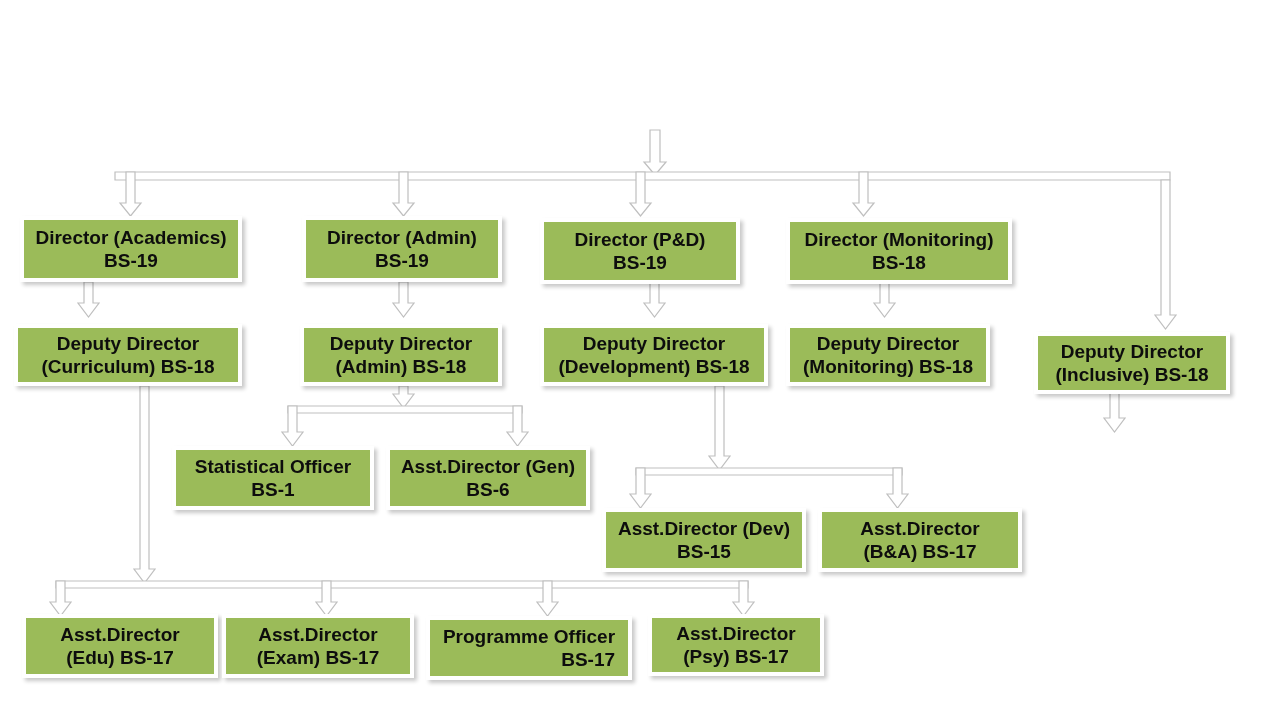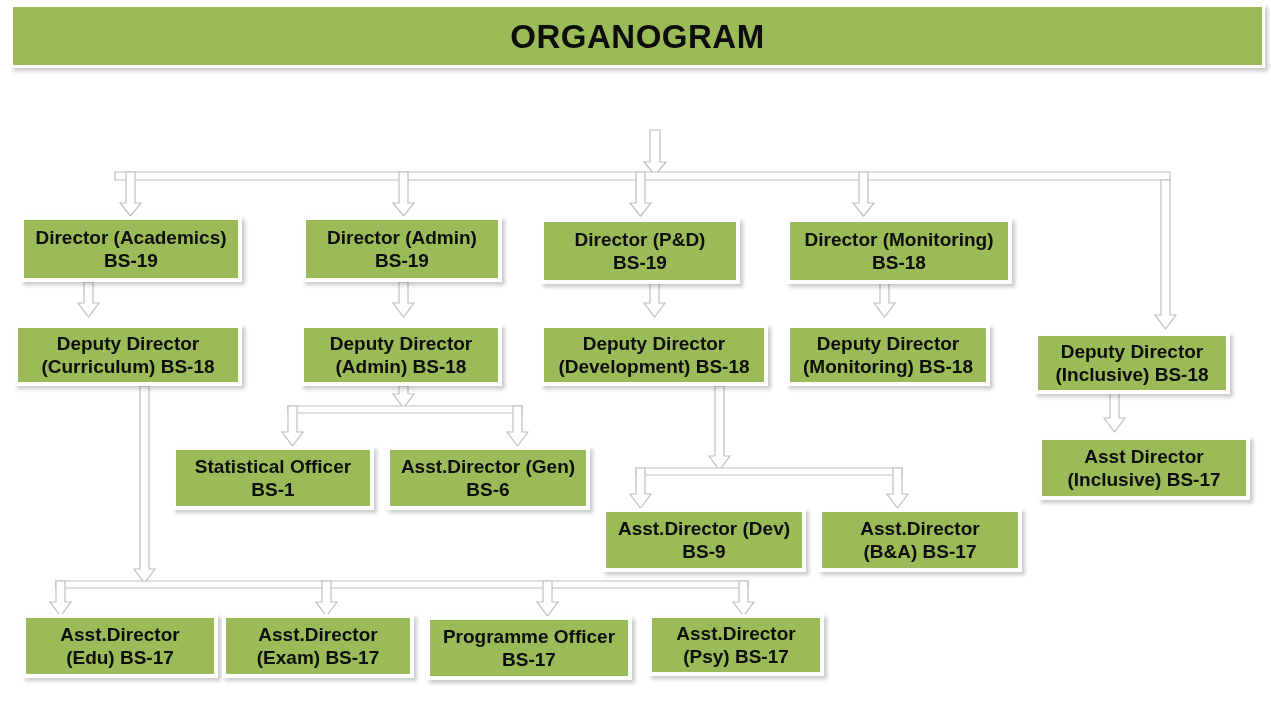--- a/index.html
+++ b/index.html
@@ -78,23 +78,20 @@
     overflow: visible;
   }
   .arrow-fill  { fill: #ffffff; }
   .arrow-line  { stroke: #bfbfbf; stroke-width: 1.2; fill: none; }
 </style>
 </head>
 <body>
 
 <div id="canvas">
 
-  <div class="title-banner">
-    <span class="title-text">ORGANOGRAM</span>
-  </div>
 
   <div class="conn" style="left:0;top:0;width:1271px;height:713px;">
     <svg width="1271" height="713" viewBox="0 0 1271 713">
 
       <g>
         <path class="arrow-fill" d="M650,130 L660,130 L660,162 L666,162 L655,175 L644,162 L650,162 Z"></path>
         <path class="arrow-line" d="M650,130 L660,130 L660,162 L666,162 L655,175 L644,162 L650,162 Z"></path>
       </g>
 
       <g>
@@ -276,44 +273,40 @@
 BS-1</span>
   </div>
 
   <div class="node" style="left:386px;top:446px;width:204px;height:64px;">
     <span class="node-label">Asst.Director (Gen)
 BS-6</span>
   </div>
 
   <div class="node" style="left:602px;top:508px;width:204px;height:64px;">
     <span class="node-label">Asst.Director (Dev)
-BS-9</span>
+BS-15</span>
   </div>
 
   <div class="node" style="left:818px;top:508px;width:204px;height:64px;">
     <span class="node-label">Asst.Director
 (B&amp;A) BS-17</span>
   </div>
 
-  <div class="node" style="left:1038px;top:436px;width:212px;height:64px;">
-    <span class="node-label">Asst Director
-(Inclusive) BS-17</span>
-  </div>
 
   <div class="node" style="left:22px;top:614px;width:196px;height:64px;">
     <span class="node-label">Asst.Director
 (Edu) BS-17</span>
   </div>
 
   <div class="node" style="left:222px;top:614px;width:192px;height:64px;">
     <span class="node-label">Asst.Director
 (Exam) BS-17</span>
   </div>
 
-  <div class="node" style="left:426px;top:616px;width:206px;height:64px;">
+  <div class="node" style="left:426px;top:616px;width:206px;height:64px;text-align:right;">
     <span class="node-label">Programme Officer
 BS-17</span>
   </div>
 
   <div class="node" style="left:648px;top:614px;width:176px;height:62px;">
     <span class="node-label">Asst.Director
 (Psy)  BS-17</span>
   </div>
 
 </div>

